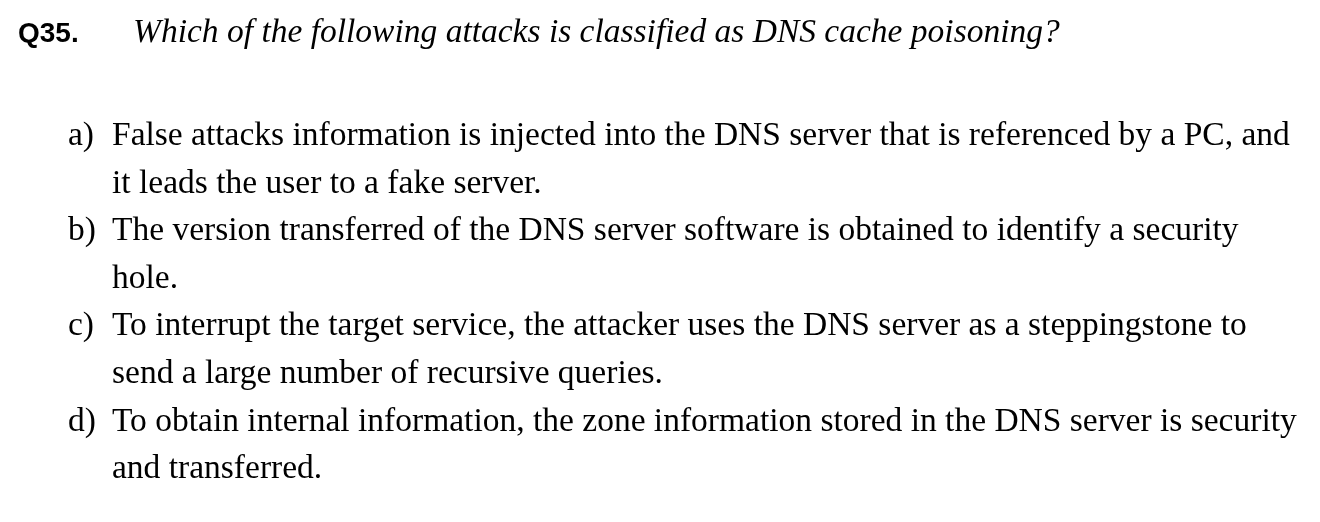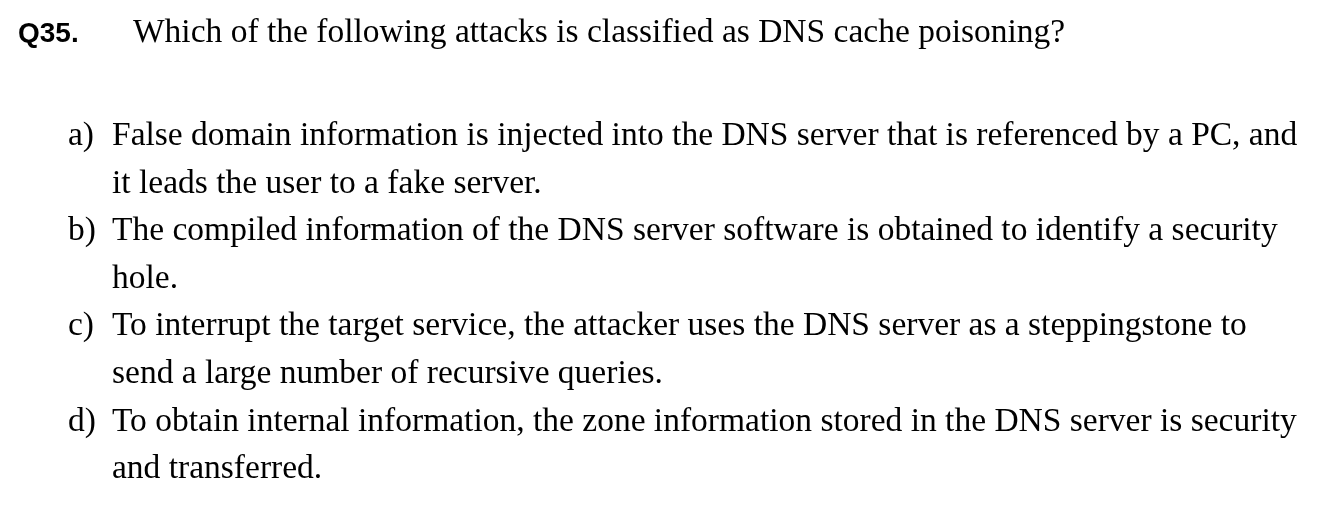--- a/index.html
+++ b/index.html
@@ -25,20 +25,21 @@
   }
   .q-number {
     font-family: "Liberation Sans", sans-serif;
     font-weight: bold;
     font-size: 28px;
     width: 115px;
     flex: 0 0 115px;
   }
   .q-text {
     font-size: 33.5px;
+    font-style: italic;
   }
   .options-list {
     margin-top: 57px;
   }
   .option-row {
     display: flex;
     align-items: flex-start;
     padding-left: 68px;
     font-size: 33.5px;
     line-height: 47.6px;
@@ -59,26 +60,26 @@
 
   <div class="question-header">
     <span class="q-number">Q35.</span>
     <span class="q-text">Which of the following attacks is classified as DNS cache poisoning?</span>
   </div>
 
   <div class="options-list">
 
     <div class="option-row">
       <span class="option-label">a)</span>
-      <span class="option-text">False domain information is injected into the DNS server that is referenced by a PC, and it leads the user to a fake server.</span>
+      <span class="option-text">False attacks information is injected into the DNS server that is referenced by a PC, and it leads the user to a fake server.</span>
     </div>
 
     <div class="option-row">
       <span class="option-label">b)</span>
-      <span class="option-text">The compiled information of the DNS server software is obtained to identify a security hole.</span>
+      <span class="option-text">The version transferred of the DNS server software is obtained to identify a security hole.</span>
     </div>
 
     <div class="option-row">
       <span class="option-label">c)</span>
       <span class="option-text">To interrupt the target service, the attacker uses the DNS server as a steppingstone to send a large number of recursive queries.</span>
     </div>
 
     <div class="option-row">
       <span class="option-label">d)</span>
       <span class="option-text">To obtain internal information, the zone information stored in the DNS server is security and transferred.</span>

